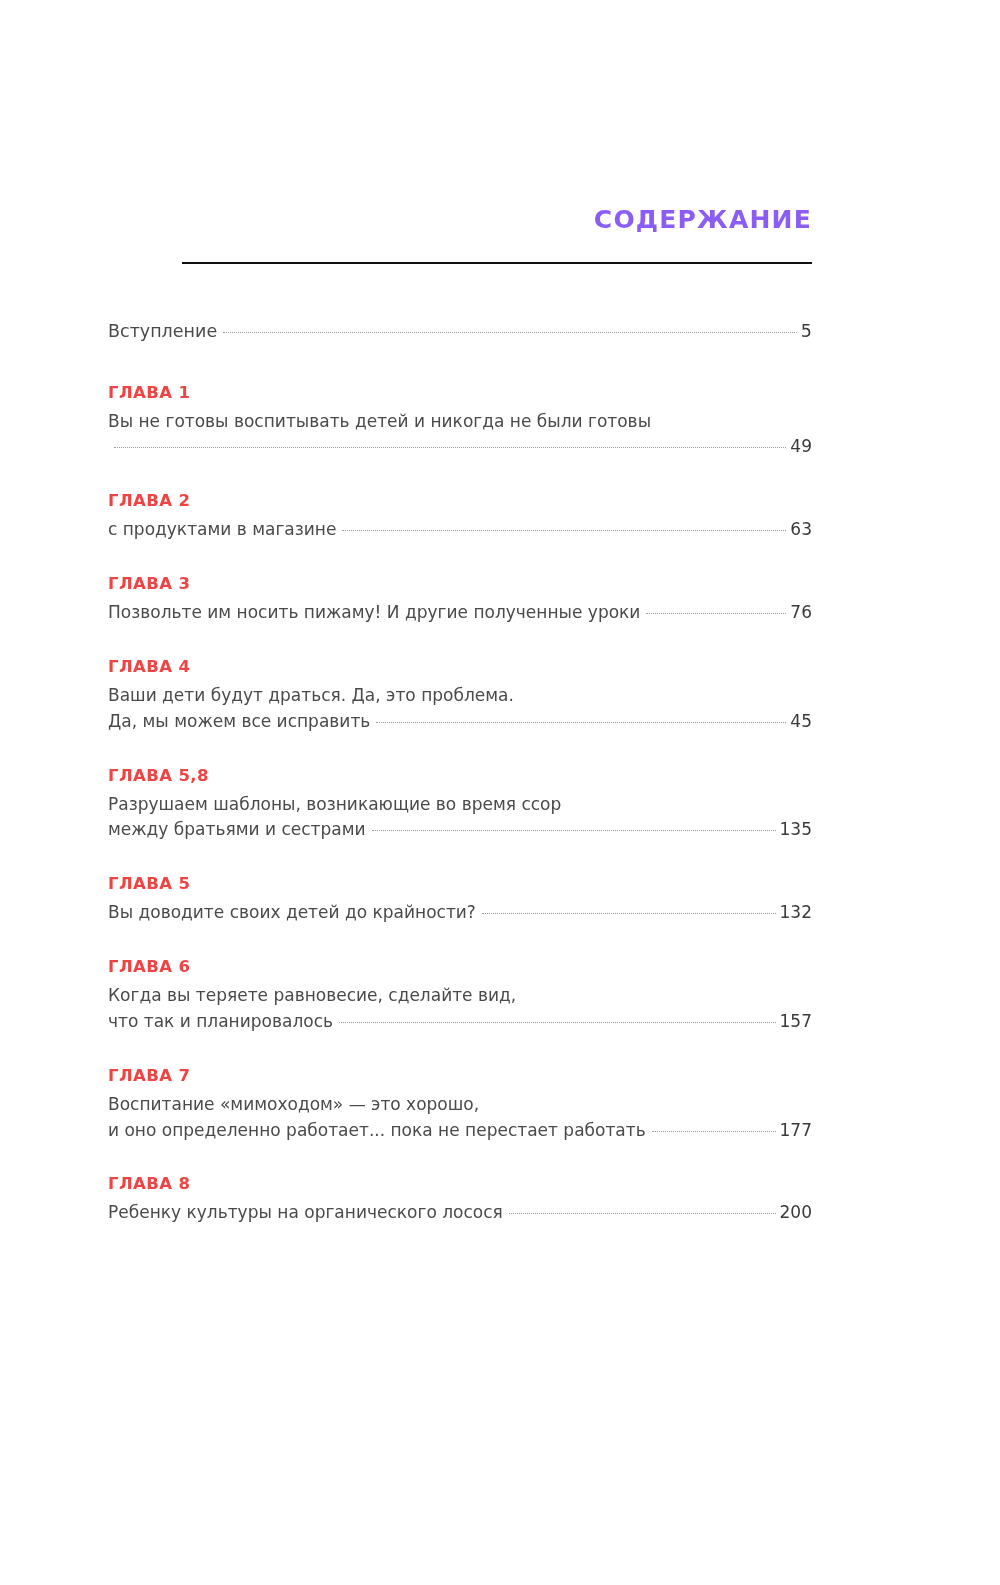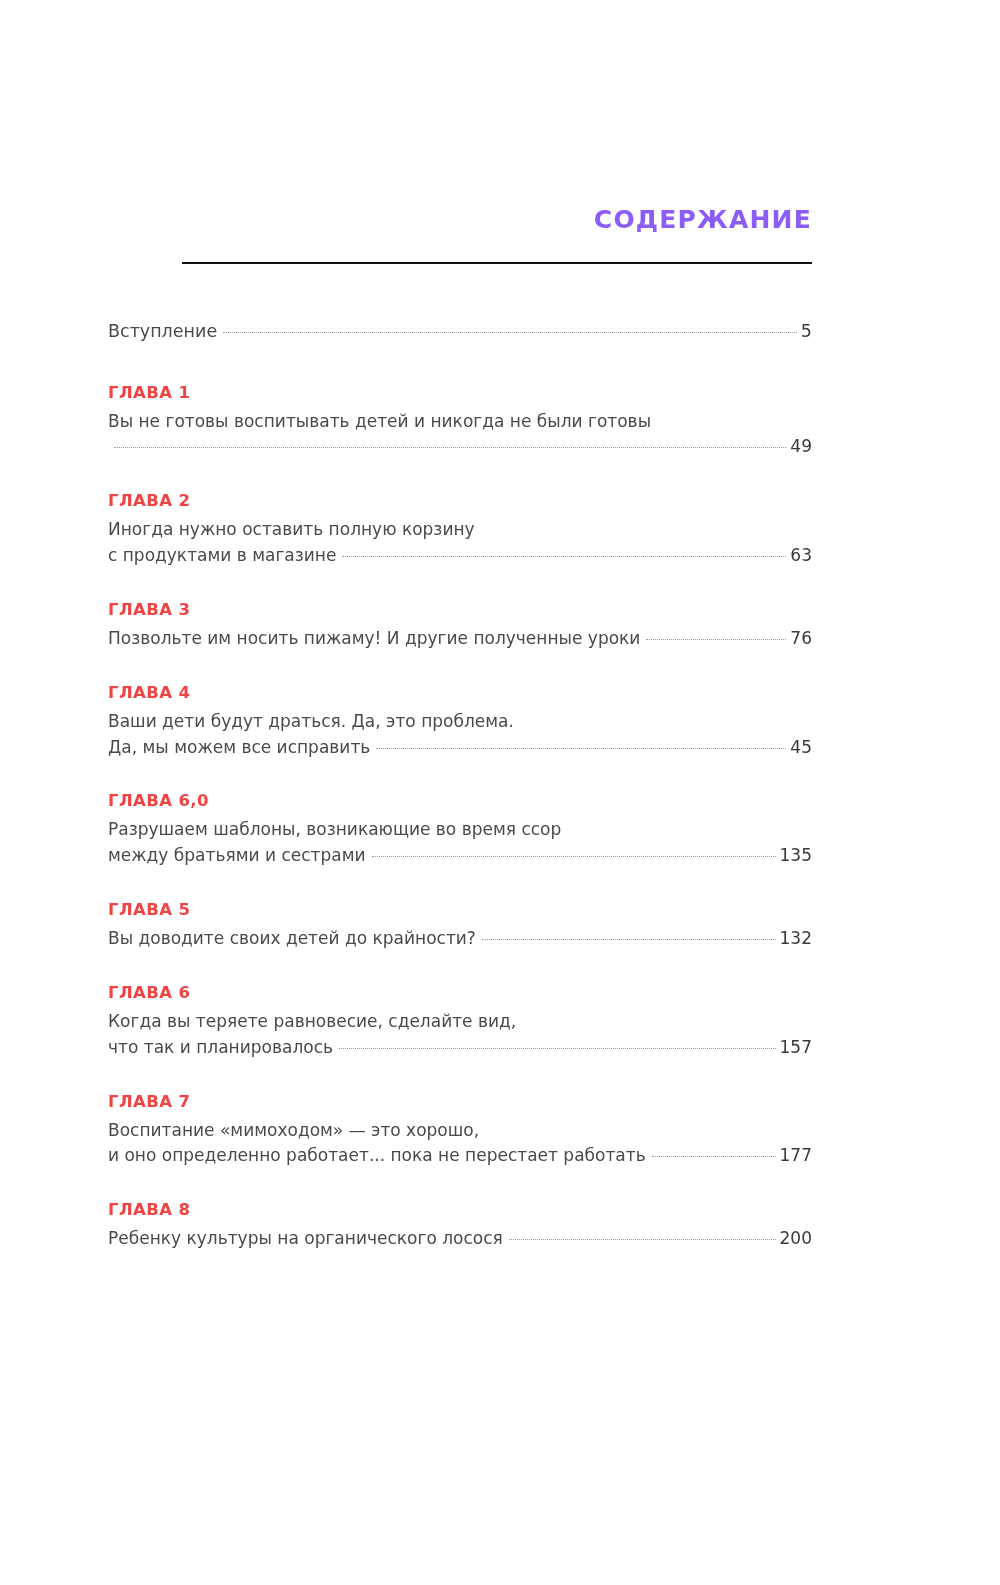--- a/index.html
+++ b/index.html
@@ -112,23 +112,20 @@
         <span class="txt">Вы не готовы воспитывать детей и никогда не были готовы</span>
       </div>
       <div class="line">
         <span class="dots"></span>
         <span class="pagenum">49</span>
       </div>
     </div>
 
     <div class="entry">
       <div class="chapter-label">ГЛАВА 2</div>
-      <div class="line plain">
-        <span class="txt">Иногда нужно оставить полную корзину</span>
-      </div>
       <div class="line">
         <span class="txt">с продуктами в магазине</span>
         <span class="dots"></span>
         <span class="pagenum">63</span>
       </div>
     </div>
 
     <div class="entry">
       <div class="chapter-label">ГЛАВА 3</div>
       <div class="line">
@@ -144,21 +141,21 @@
         <span class="txt">Ваши дети будут драться. Да, это проблема.</span>
       </div>
       <div class="line">
         <span class="txt">Да, мы можем все исправить</span>
         <span class="dots"></span>
         <span class="pagenum">45</span>
       </div>
     </div>
 
     <div class="entry">
-      <div class="chapter-label">ГЛАВА 6,0</div>
+      <div class="chapter-label">ГЛАВА 5,8</div>
       <div class="line plain">
         <span class="txt">Разрушаем шаблоны, возникающие во время ссор</span>
       </div>
       <div class="line">
         <span class="txt">между братьями и сестрами</span>
         <span class="dots"></span>
         <span class="pagenum">135</span>
       </div>
     </div>
 

